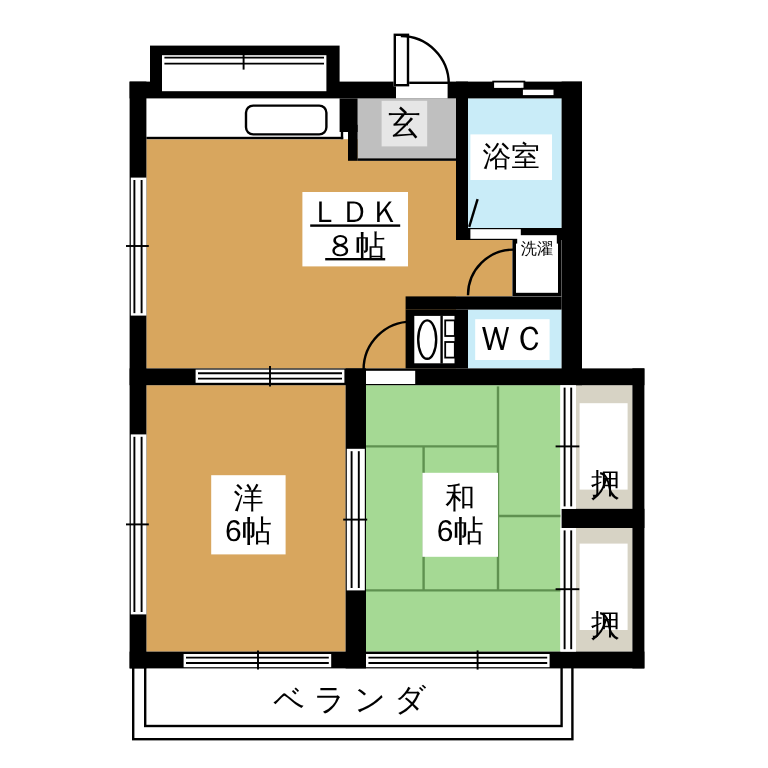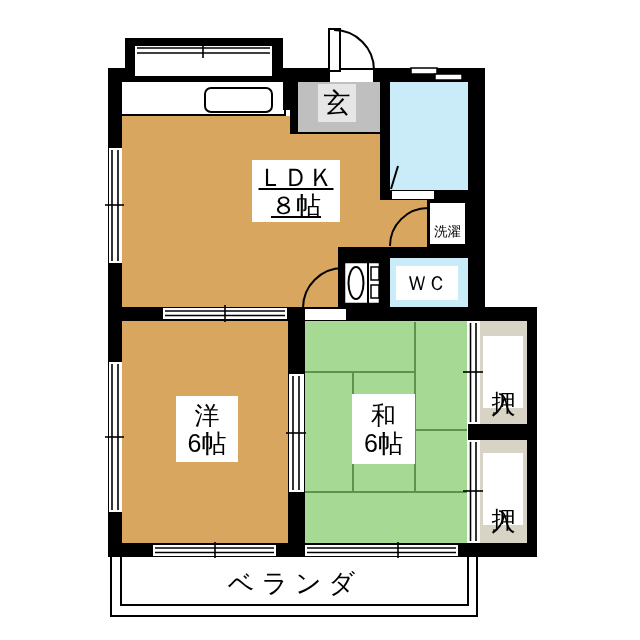--- a/index.html
+++ b/index.html
@@ -140,30 +140,33 @@
   <div class="lbl" style="left:176px;top:396px;width:62px;height:66px;font-size:25px;">
     <div>洋</div>
     <div>6帖</div>
   </div>
 
   <div class="lbl" style="left:352px;top:394px;width:63px;height:70px;font-size:25px;">
     <div>和</div>
     <div>6帖</div>
   </div>
 
+  <div class="lbl" style="left:392px;top:112px;width:68px;height:38px;font-size:24px;">
+    <div>浴室</div>
+  </div>
 
-  <div class="lbl" style="left:396px;top:266px;width:62px;height:34px;font-size:20px;">
+  <div class="lbl" style="left:396px;top:266px;width:62px;height:34px;font-size:28px;">
     <div>ＷＣ</div>
   </div>
 
   <div class="lbl" style="left:318px;top:84px;width:38px;height:38px;font-size:27px;background:#E6E6E6;">
     <div>玄</div>
   </div>
 
-  <div class="lbl" style="left:431px;top:220px;width:33px;height:24px;font-size:13.5px;background:#fff;">
+  <div class="lbl" style="left:431px;top:196px;width:33px;height:24px;font-size:13.5px;background:#fff;">
     <div>洗濯</div>
   </div>
 
   <div class="lbl vtext" style="left:483px;top:336px;width:40px;height:72px;font-size:24px;">
     <div>押入</div>
   </div>
 
   <div class="lbl vtext" style="left:483px;top:453px;width:40px;height:72px;font-size:24px;">
     <div>押入</div>
   </div>

